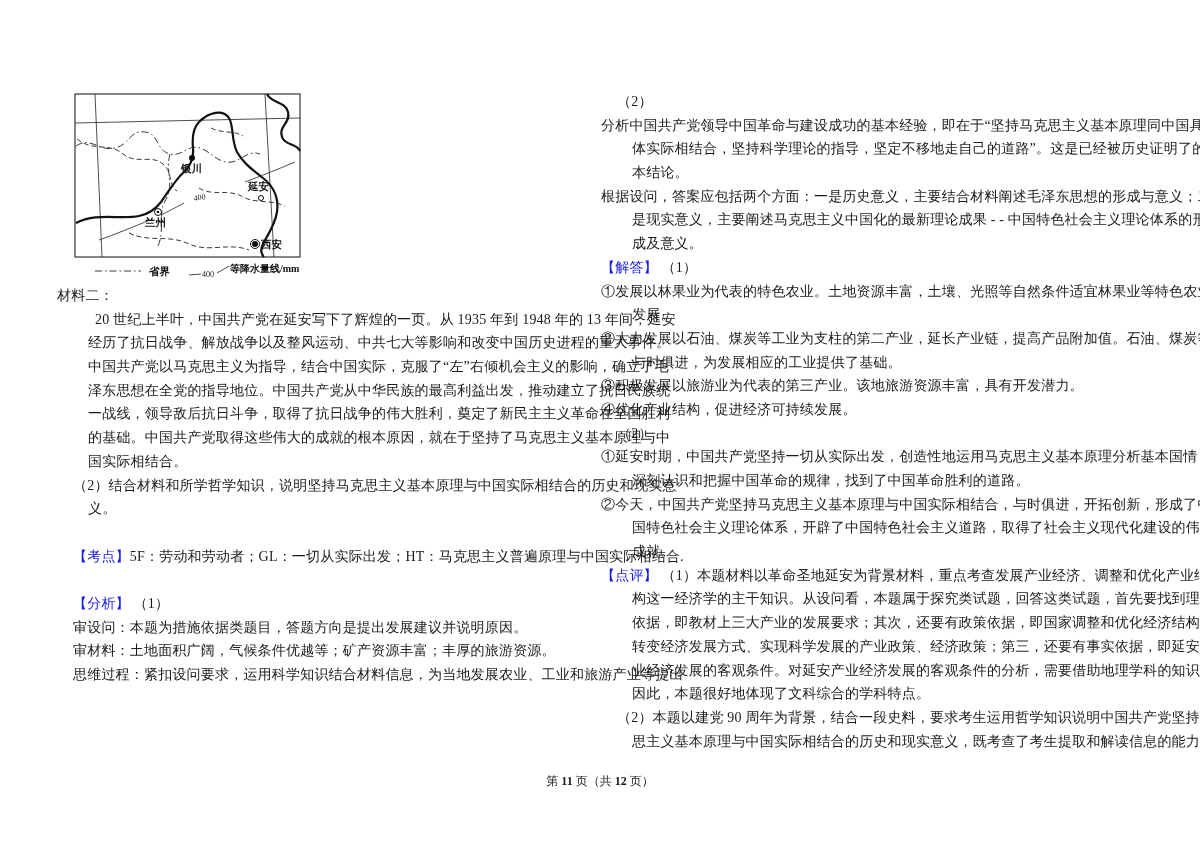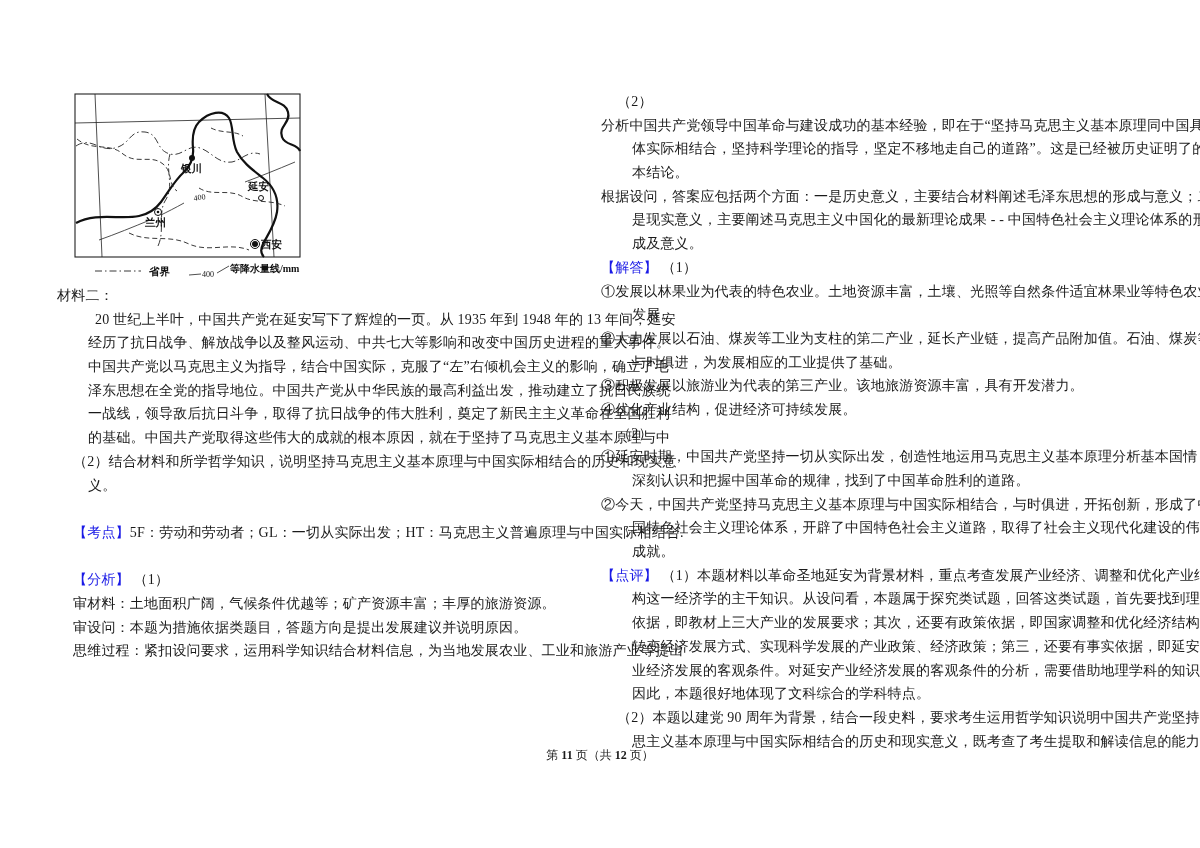--- a/index.html
+++ b/index.html
@@ -21,21 +21,21 @@
   svg { display:block; }
   .mborder { fill:none; stroke:#222; stroke-width:1.1; }
   .thin    { fill:none; stroke:#222; stroke-width:0.8; }
   .thick   { fill:none; stroke:#111; stroke-width:2.2; }
   .dash    { fill:none; stroke:#222; stroke-width:0.9; stroke-dasharray:5 3; }
   .dashdot { fill:none; stroke:#222; stroke-width:0.9; stroke-dasharray:7 3 1.5 3; }
   .cfill { fill:#111; stroke:none; }
   .copen { fill:none; stroke:#111; stroke-width:1; }
   .mlabel { font-size:10.5px; font-weight:bold; fill:#111; font-family:"Liberation Serif","DejaVu Serif",serif; }
   .small  { font-size:8px; font-weight:normal; }
-  #footer { position:absolute; top:747px; left:0; width:1200px; text-align:center; font-size:12px; }
+  #footer { position:absolute; top:773px; left:0; width:1200px; text-align:center; font-size:12px; }
   #footer b { font-weight:bold; }
 </style>
 </head>
 <body>
 
 <div id="col-left" class="col">
   <div class="map-wrap">
     <svg width="236" height="190" viewBox="0 0 236 190" style="margin-left:14px">
       <rect class="mborder" x="4" y="2" width="225" height="163"></rect>
       <line class="thin" x1="4" y1="31" x2="229" y2="26"></line>
@@ -72,28 +72,29 @@
     </svg>
   </div>
   <div>
       <div class="tline i0">材料二：</div>
       <div class="tline i3">20 世纪上半叶，中国共产党在延安写下了辉煌的一页。从 1935 年到 1948 年的 13 年间，延安</div>
       <div class="tline i2">经历了抗日战争、解放战争以及整风运动、中共七大等影响和改变中国历史进程的重大事件。</div>
       <div class="tline i2">中国共产党以马克思主义为指导，结合中国实际，克服了“左”右倾机会主义的影响，确立了毛</div>
       <div class="tline i2">泽东思想在全党的指导地位。中国共产党从中华民族的最高利益出发，推动建立了抗日民族统</div>
       <div class="tline i2">一战线，领导敌后抗日斗争，取得了抗日战争的伟大胜利，奠定了新民主主义革命在全国胜利</div>
       <div class="tline i2">的基础。中国共产党取得这些伟大的成就的根本原因，就在于坚持了马克思主义基本原理与中</div>
+      <div class="tline i2">国实际相结合。</div>
       <div class="tline i1">（2）结合材料和所学哲学知识，说明坚持马克思主义基本原理与中国实际相结合的历史和现实意</div>
       <div class="tline i2">义。</div>
       <div class="tline i0">&nbsp;</div>
       <div class="tline i1"><span class="blab">【考点】</span>5F：劳动和劳动者；GL：一切从实际出发；HT：马克思主义普遍原理与中国实际相结合.</div>
       <div class="tline i0">&nbsp;</div>
       <div class="tline i1"><span class="blab">【分析】</span> （1）</div>
+      <div class="tline i1">审设问：本题为措施依据类题目，答题方向是提出发展建议并说明原因。</div>
       <div class="tline i1">审材料：土地面积广阔，气候条件优越等；矿产资源丰富；丰厚的旅游资源。</div>
-      <div class="tline i1">审设问：本题为措施依据类题目，答题方向是提出发展建议并说明原因。</div>
       <div class="tline i1">思维过程：紧扣设问要求，运用科学知识结合材料信息，为当地发展农业、工业和旅游产业等提出</div>
     </div>
 </div>
 
 <div id="col-right" class="col">
   <div>
       <div class="tline i1">（2）</div>
       <div class="tline i0">分析中国共产党领导中国革命与建设成功的基本经验，即在于“坚持马克思主义基本原理同中国具</div>
       <div class="tline i2">体实际相结合，坚持科学理论的指导，坚定不移地走自己的道路”。这是已经被历史证明了的基</div>
       <div class="tline i2">本结论。</div>

